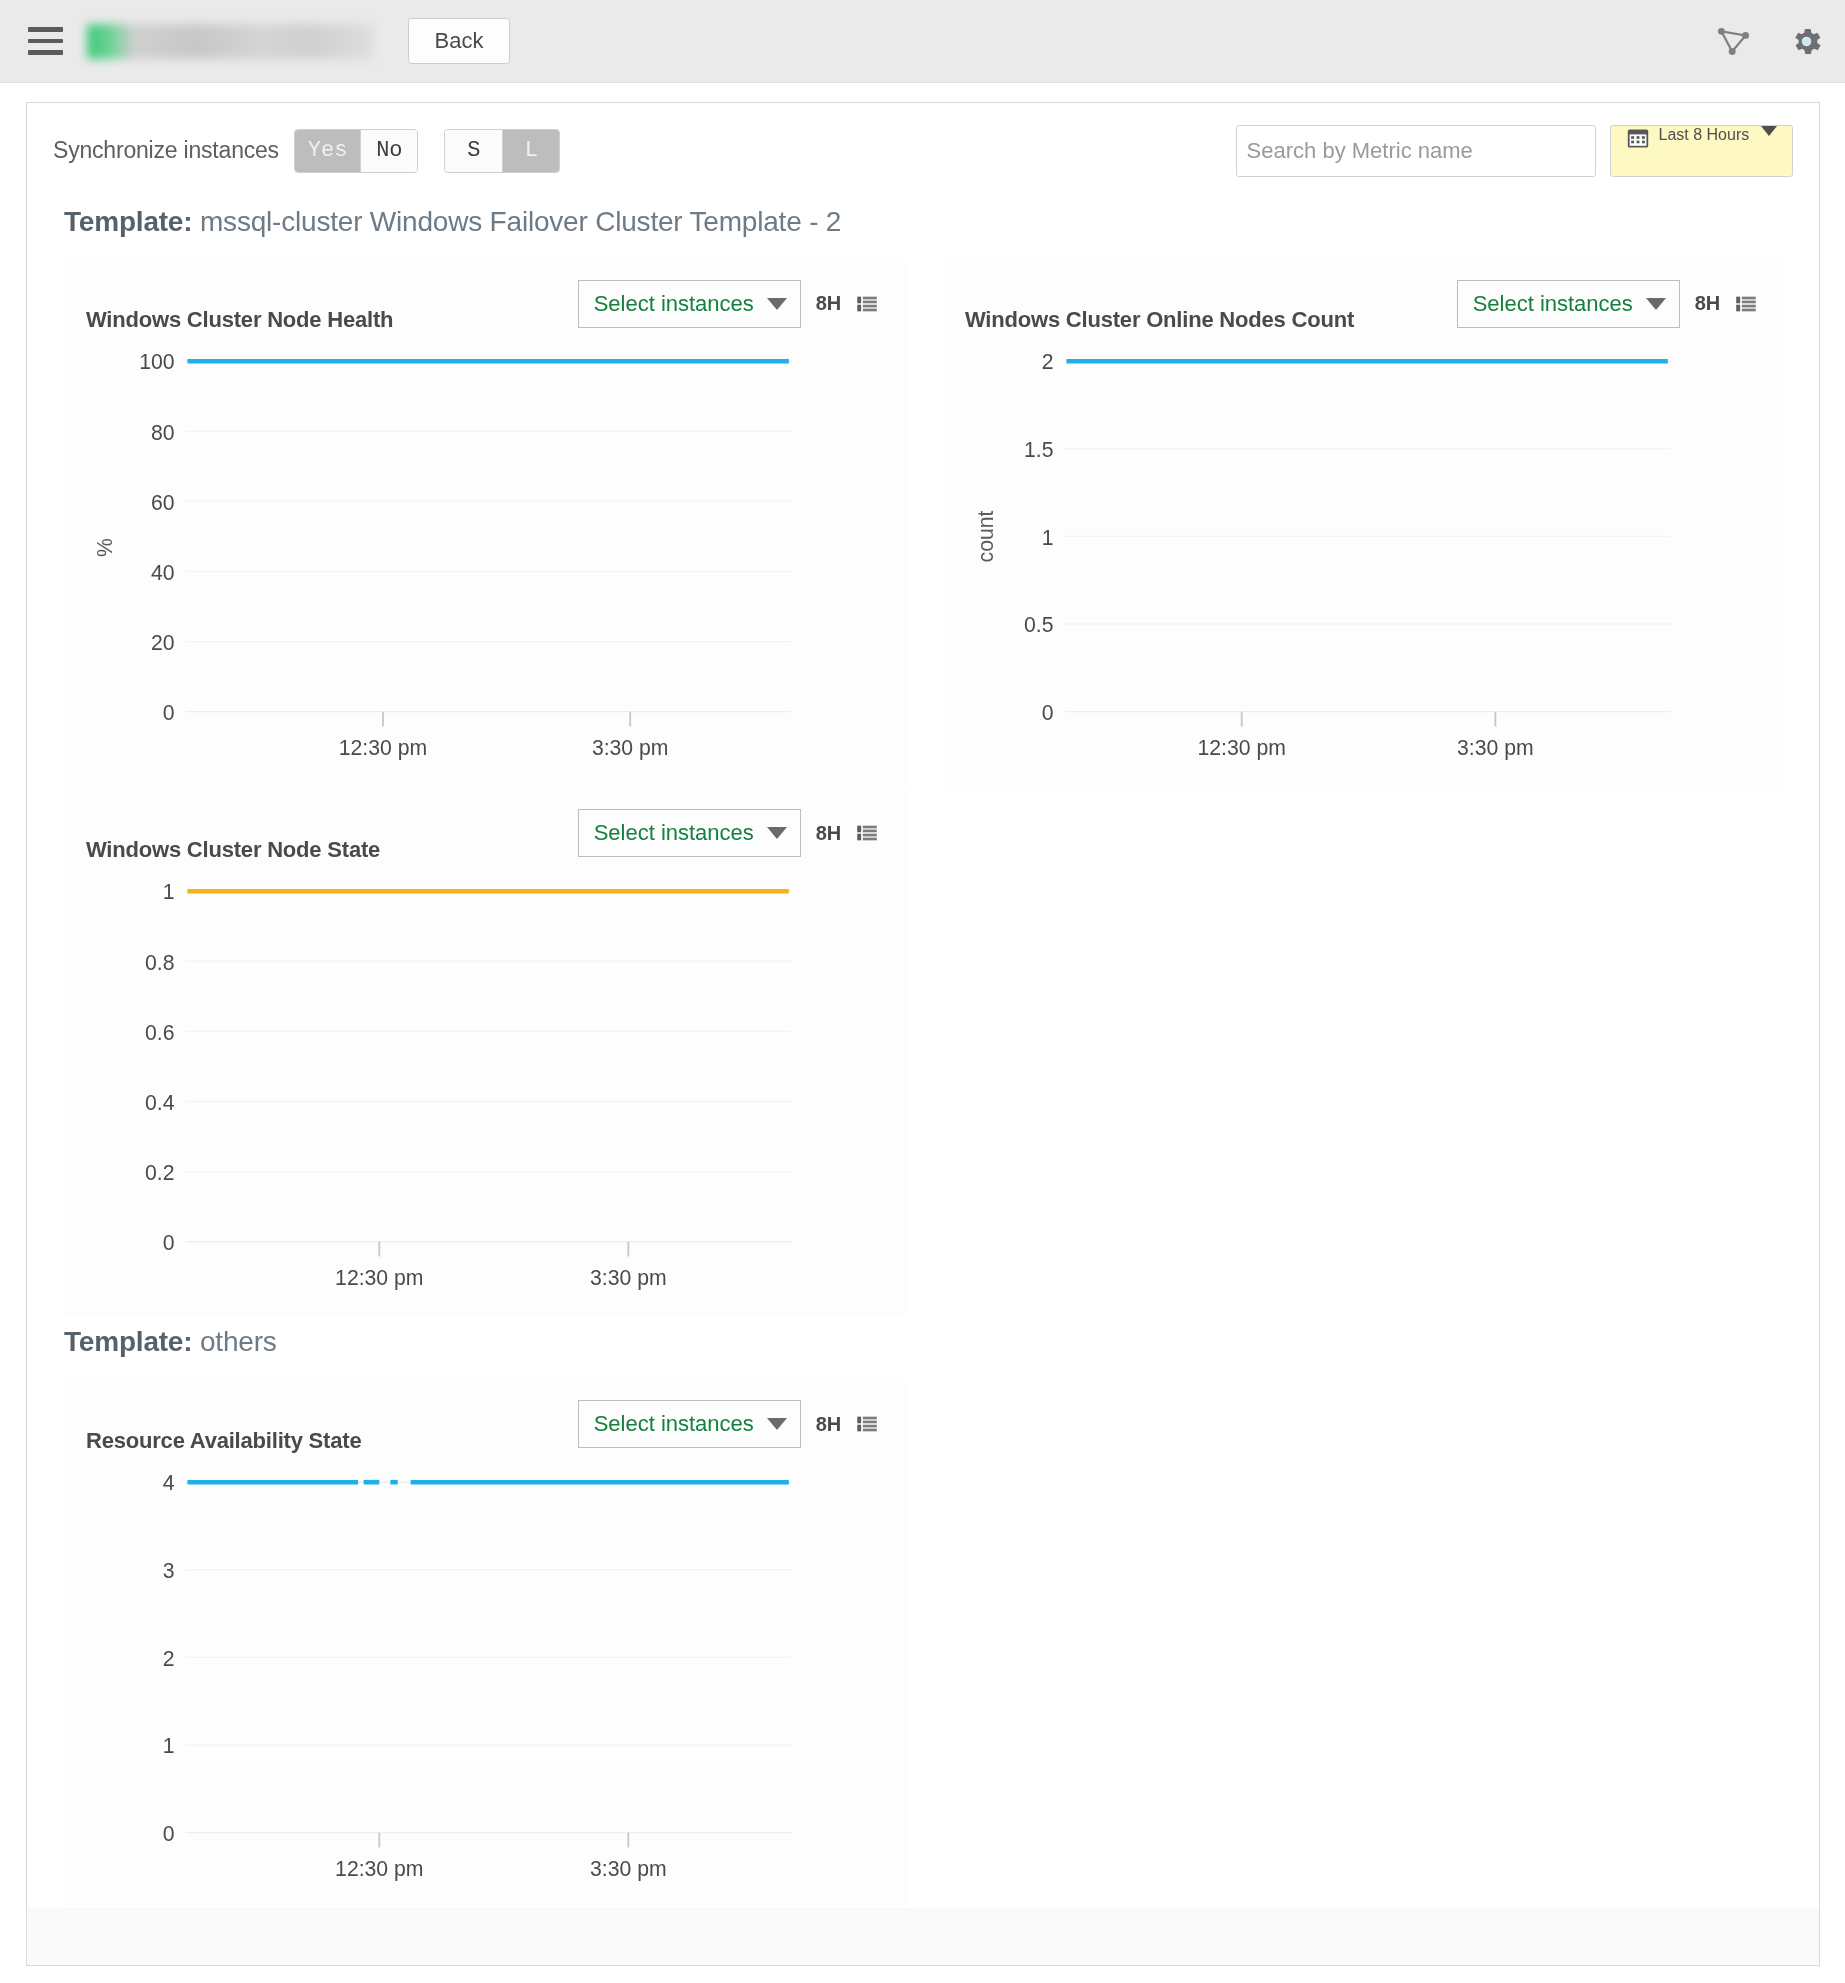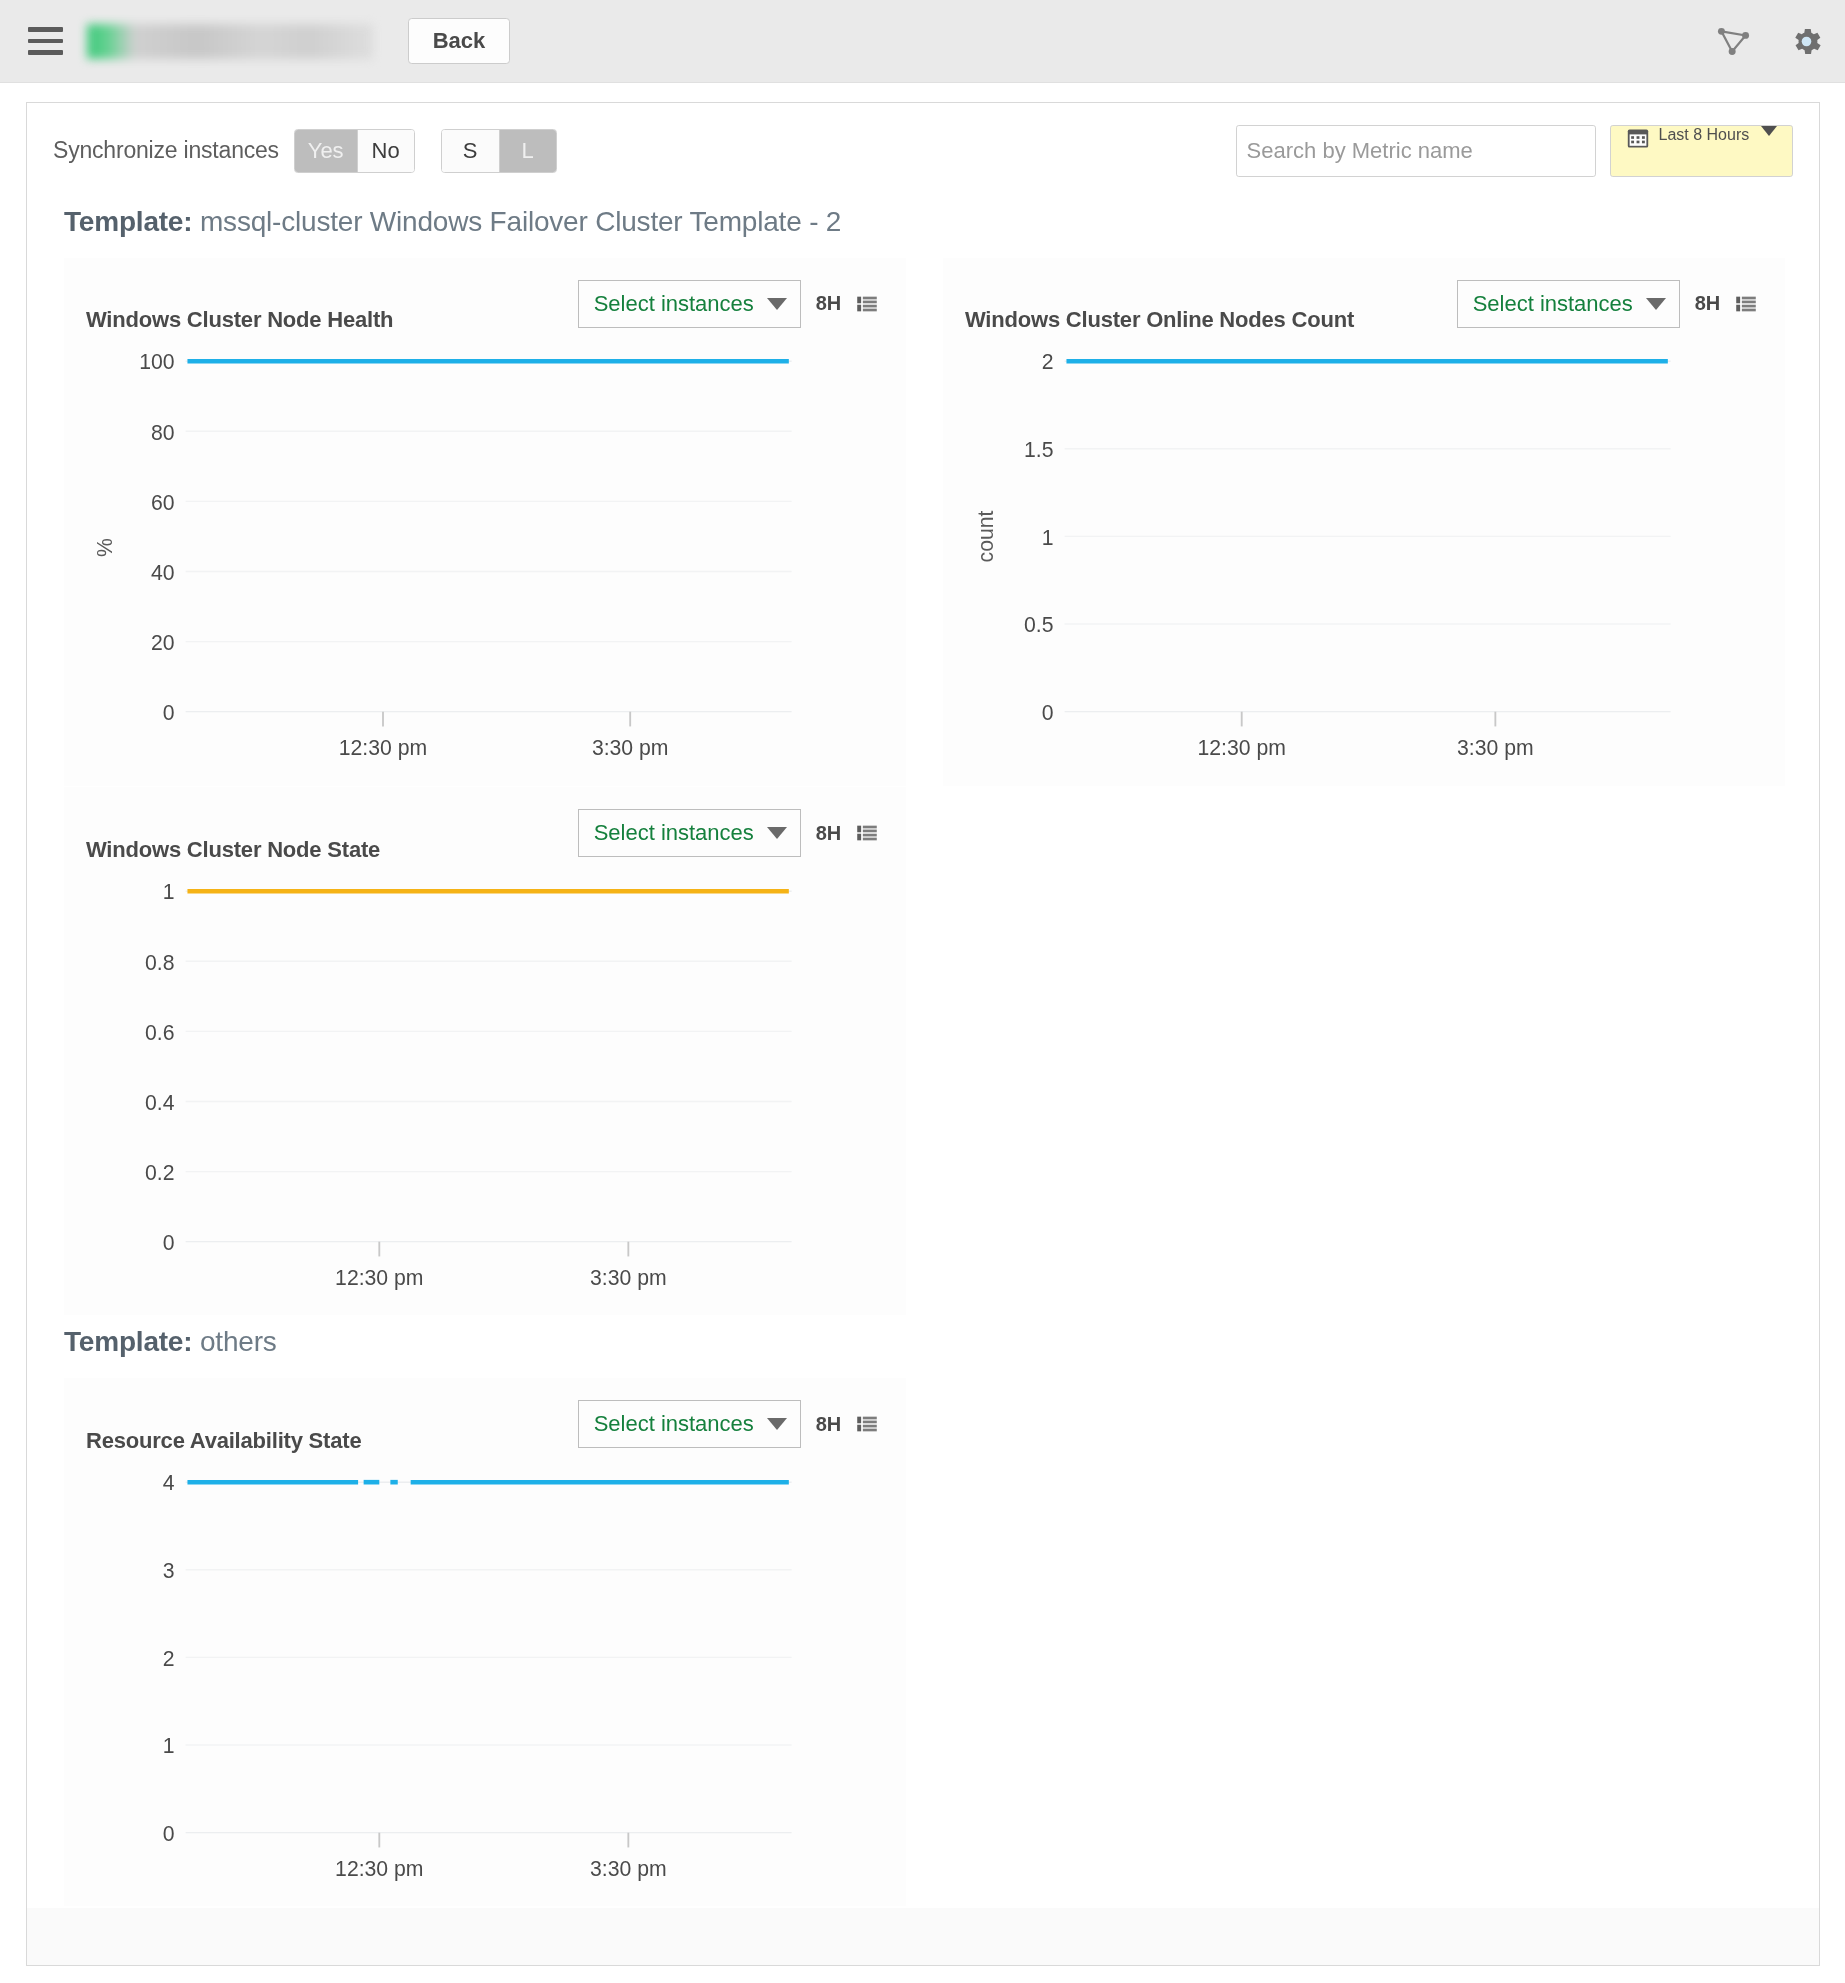--- a/index.html
+++ b/index.html
@@ -49,21 +49,20 @@
     background: #fdfdfd;
     border: 0.9px solid #cccccc;
     border-radius: 3.7px;
     height: 46px;
     min-width: 102px;
     padding: 0 16.6px;
     font-size: 22px;
     color: #4a4a4a;
     font-family: "Liberation Sans", sans-serif;
     cursor: pointer;
-    font-weight: bold;
   }
 
   .topbar-right {
     margin-left: auto;
     display: flex;
     align-items: center;
     gap: 39px;
   }
   .icon-btn { cursor: pointer; display: flex; align-items: center; justify-content: center; }
 
@@ -87,20 +86,21 @@
     color: #5e5e5e;
     margin-right: 14.8px;
     letter-spacing: -0.2px;
   }
   .seg {
     display: inline-flex;
     border-radius: 3.7px;
     overflow: hidden;
     border: 0.9px solid #cfcfcf;
     height: 44px;
+    font-family: Liberation Mono, monospace;
   }
   .seg + .seg { margin-left: 26px; }
   .seg-item {
     min-width: 57px;
     padding: 0 13px;
     display: flex; align-items: center; justify-content: center;
     font-size: 22px;
     cursor: pointer;
     background: #bdbdbd;
     color: #f0f0f0;

